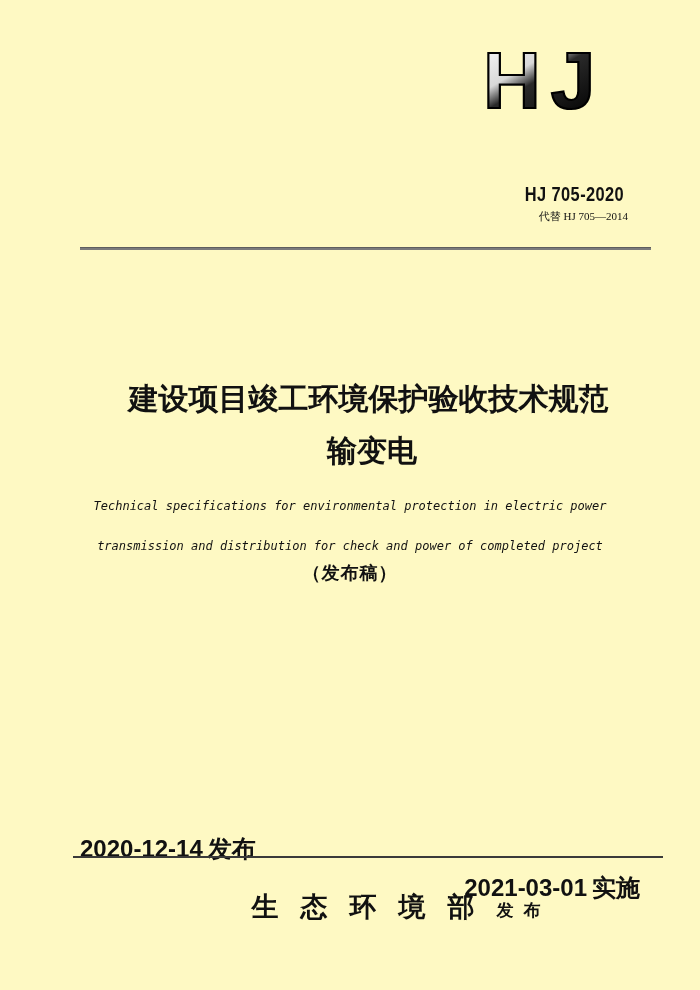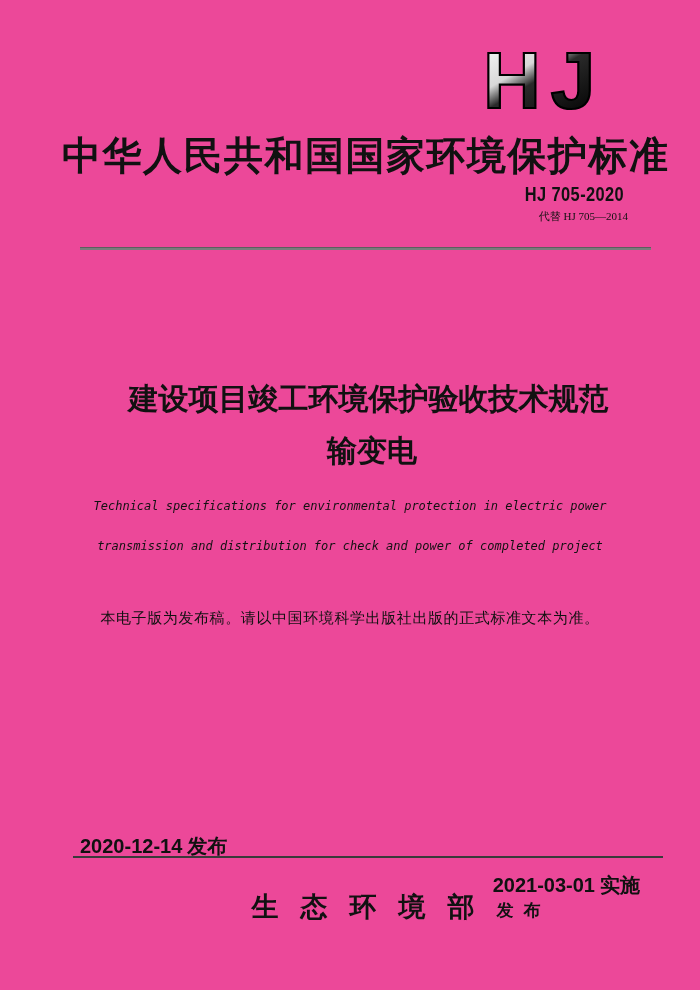--- a/index.html
+++ b/index.html
@@ -4,21 +4,21 @@
 <style>
   html, body {
     margin: 0;
     padding: 0;
     background: #ffffff;
   }
   .page {
     position: relative;
     width: 700px;
     height: 990px;
-    background: #ec4899;
+    background: #fef9c3;
     color: #111111;
     font-family: "Liberation Serif", serif;
     overflow: hidden;
   }
 
   
   .logo {
     position: absolute;
     left: 480px;
     top: 36px;
@@ -120,21 +120,21 @@
     font-family: "Liberation Serif", serif;
     font-size: 15px;
     letter-spacing: 0.6px;
     white-space: nowrap;
   }
 
   .date {
     position: absolute;
     top: 833px;
     font-family: "Liberation Sans", sans-serif;
-    font-size: 20px;
+    font-size: 24px;
     font-weight: 600;
     white-space: nowrap;
   }
   .date.issue { left: 80px; }
   .date.impl  { right: 60px; margin-top: 39px; }
   .date .dlabel {
     font-weight: 700;
     margin-left: 5px;
   }
 
@@ -180,38 +180,37 @@
       <linearGradient id="hjGrad" x1="0" y1="0" x2="0.8" y2="1">
         <stop offset="0" stop-color="#ffffff"></stop>
         <stop offset="0.38" stop-color="#d8d8d8"></stop>
         <stop offset="0.52" stop-color="#2a2a2a"></stop>
         <stop offset="1" stop-color="#000000"></stop>
       </linearGradient>
     </defs>
     <text x="3" y="72" font-family="Liberation Sans, sans-serif" font-size="80" font-weight="bold" letter-spacing="10" fill="url(#hjGrad)" stroke="#000000" stroke-width="2.2">HJ</text>
   </svg>
 
-  <div class="category-title">中华人民共和国国家环境保护标准</div>
 
   <div class="std-number">HJ 705-2020</div>
 
   <div class="replaces">代替 HJ 705—2014</div>
 
   <div class="rule-top"></div>
 
   <div class="title-cn l1">建设项目竣工环境保护验收技术规范</div>
 
   <div class="title-cn l2">输变电</div>
 
   <div class="title-en l1">Technical specifications for environmental protection in electric power</div>
 
   <div class="title-en l2">transmission and distribution for check and power of completed project</div>
 
-
-  <div class="notice">本电子版为发布稿。请以中国环境科学出版社出版的正式标准文本为准。</div>
+  <div class="draft-label">（发布稿）</div>
+
 
   <div class="date issue">
     <span>2020-12-14</span><span class="dlabel">发布</span>
   </div>
 
   <div class="date impl">
     <span>2021-03-01</span><span class="dlabel">实施</span>
   </div>
 
   <div class="rule-bottom"></div>

